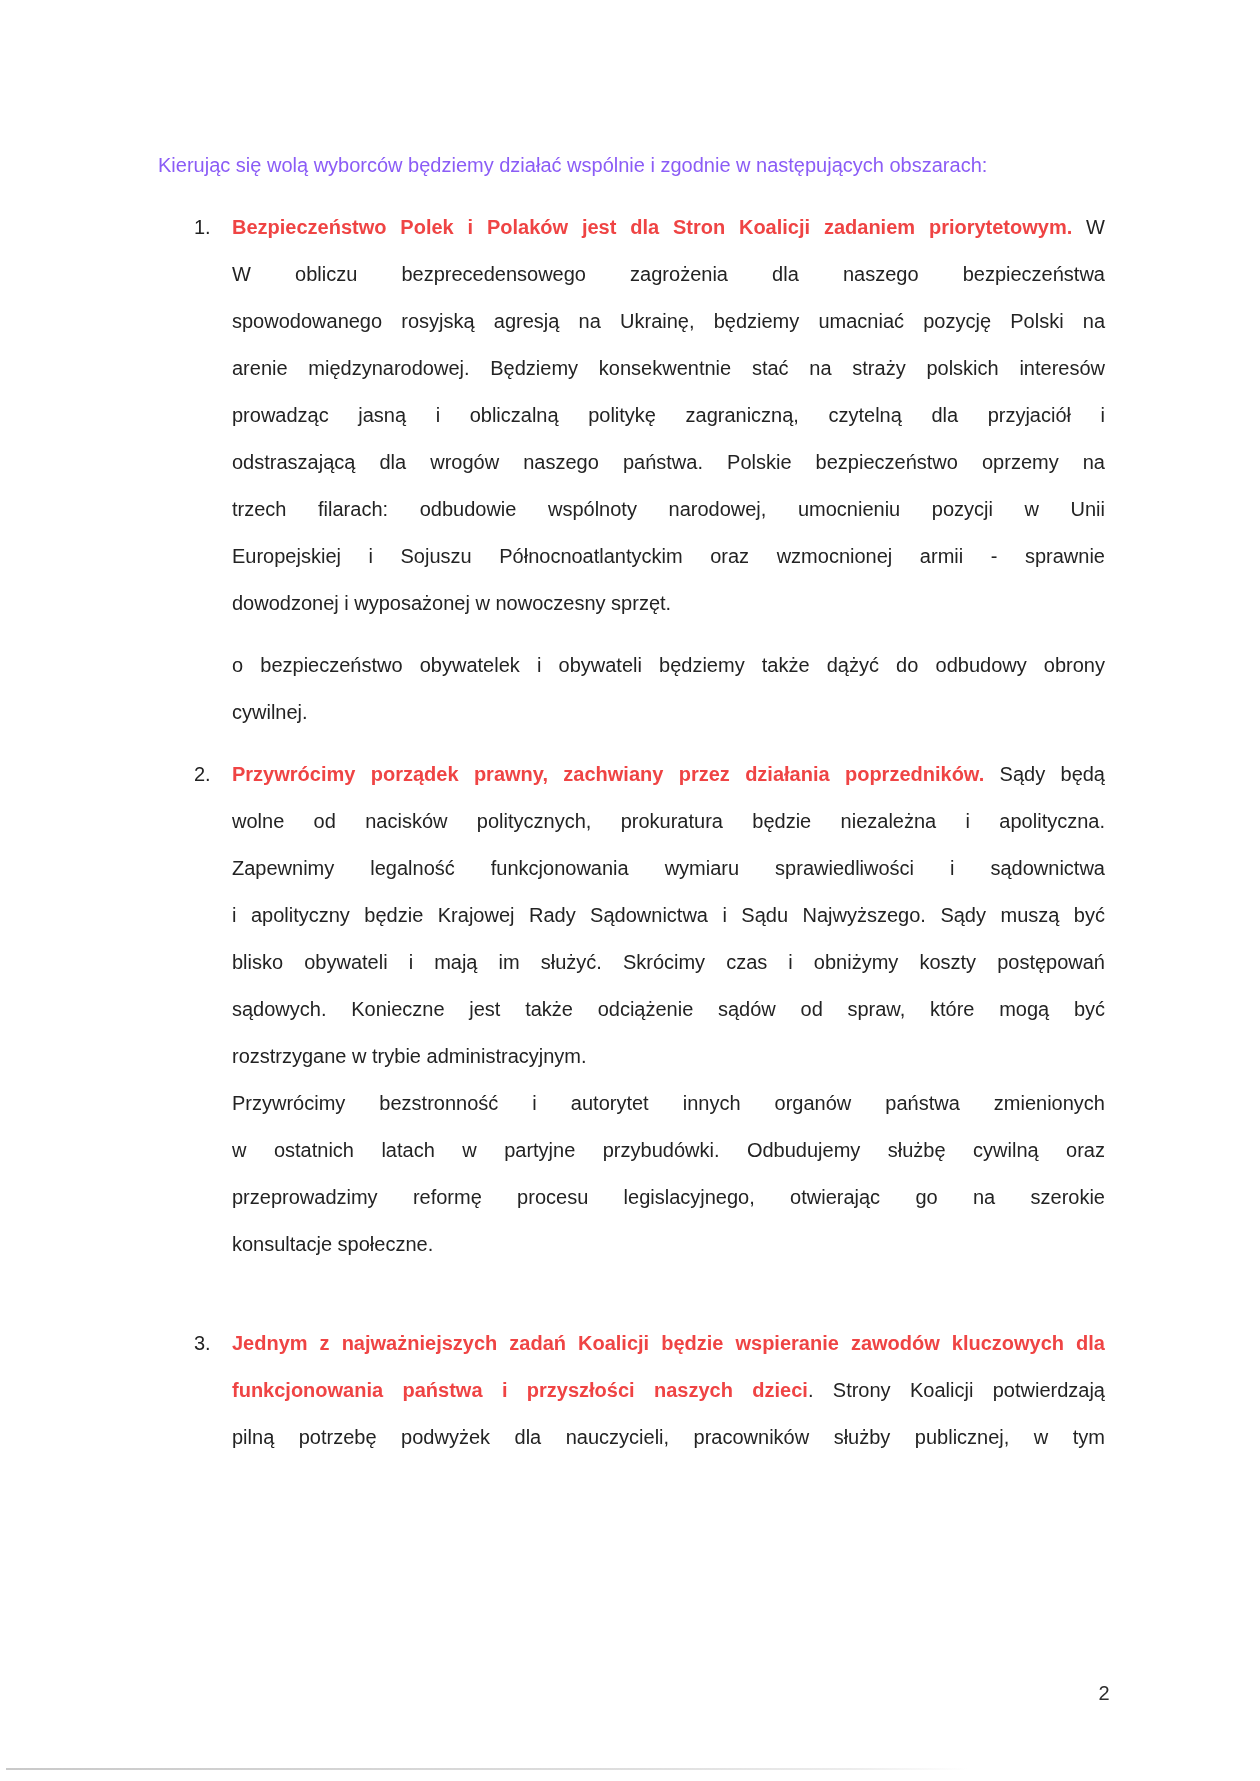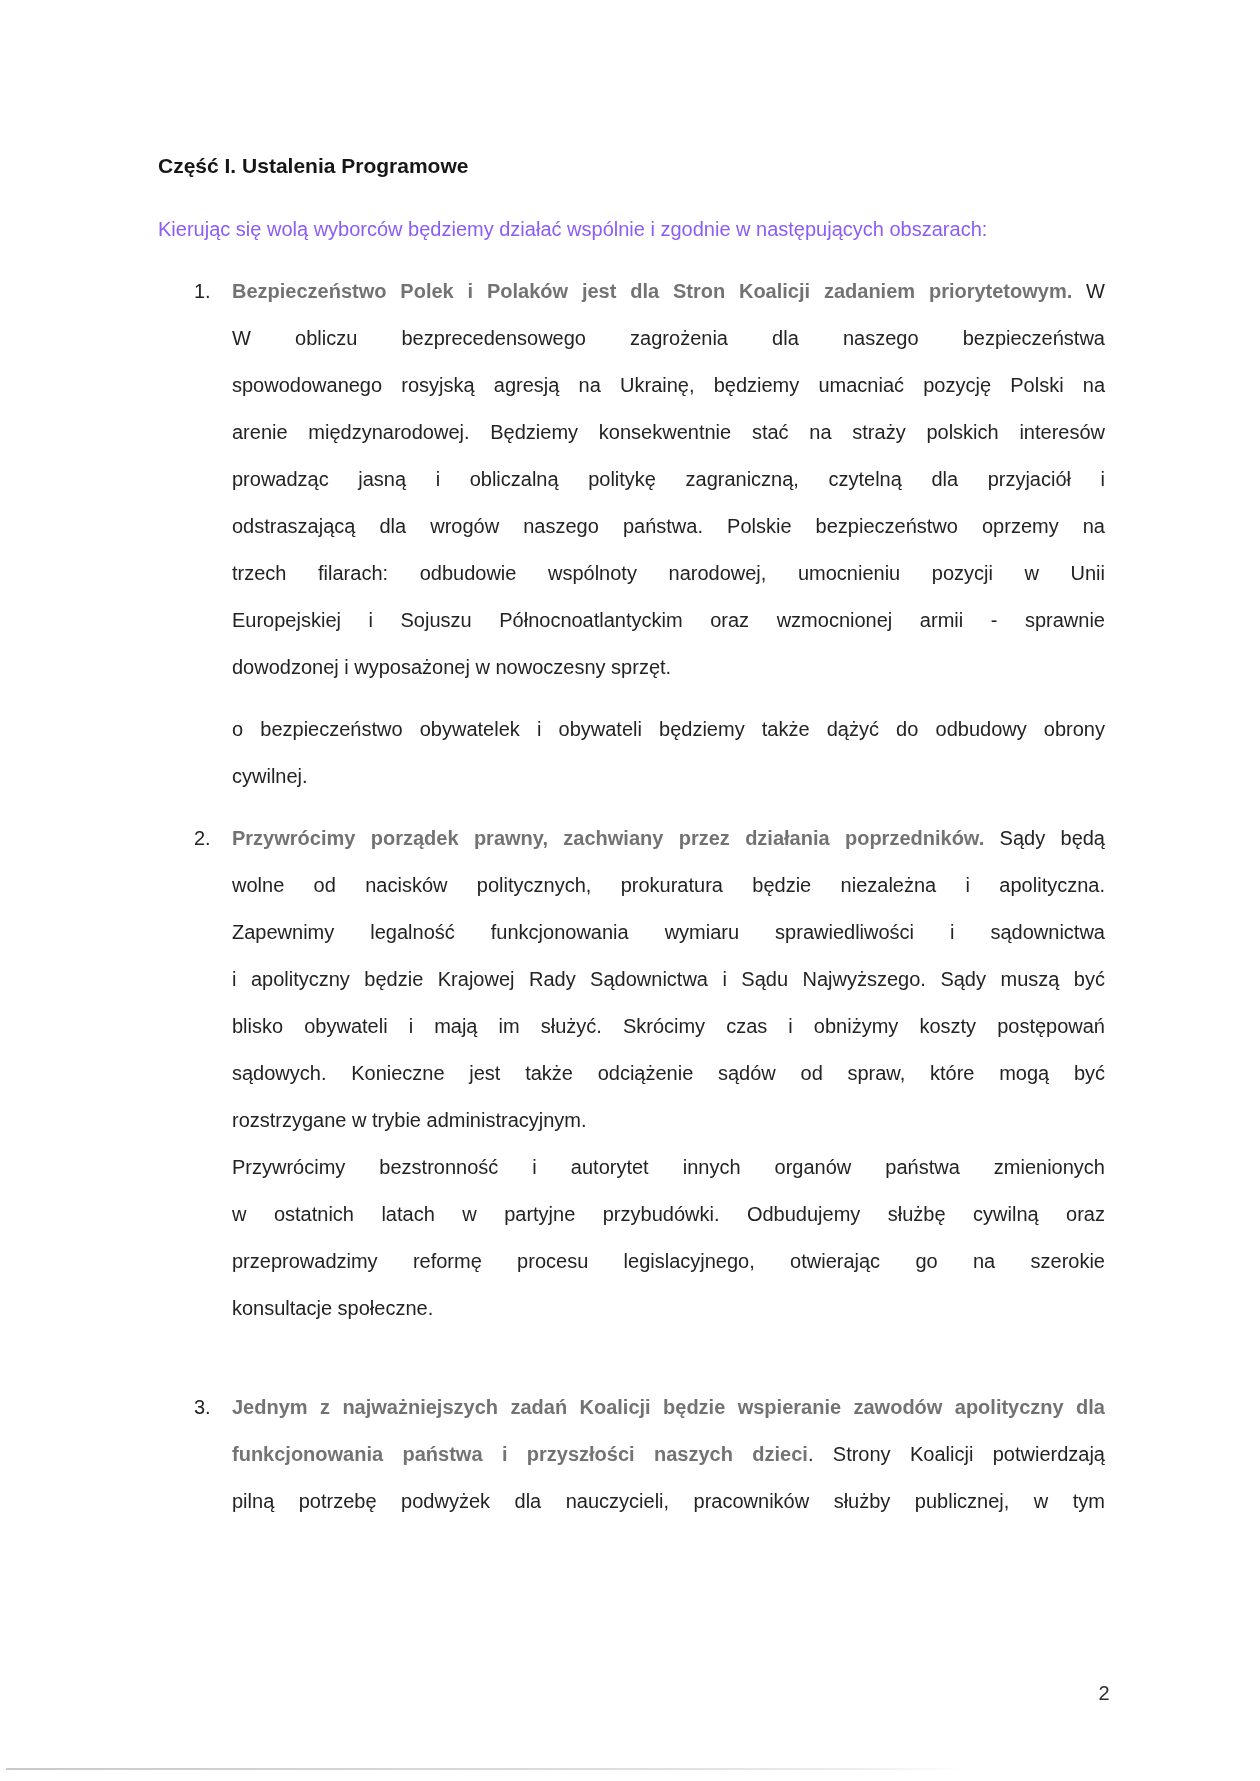--- a/index.html
+++ b/index.html
@@ -47,21 +47,21 @@
   .item-body { flex: 1; min-width: 0; }
   .doc-par + .doc-par { margin-top: 15px; }
   .doc-line {
     font-size: 20px;
     line-height: 47px;
     color: #232323;
   }
   .jl { text-align: justify; text-align-last: justify; }
   .ll { text-align: left; text-align-last: left; }
   .seg { font-weight: 400; }
-  .seg.bold { font-weight: 700; color: #737373; }
+  .seg.bold { font-weight: 700; color: #ef4444; }
   .page-number {
     position: absolute;
     left: 1086px;
     top: 1670px;
     width: 36px;
     text-align: center;
     font-size: 20px;
     line-height: 47px;
     color: #2e2e2e;
   }
@@ -73,21 +73,20 @@
     height: 2px;
     background: linear-gradient(to right,
       #c9c9c9 0%, #d4d4d4 35%, #dedede 65%, #ececec 88%, rgba(236,236,236,0) 100%);
   }
 </style>
 </head>
 <body>
 
 <div class="page">
   <div class="content">
-    <div class="heading">Część I. Ustalenia Programowe</div>
     <div class="intro">Kierując się wolą wyborców będziemy działać wspólnie i zgodnie w następujących obszarach:</div>
     <div>
         <div class="doc-item">
           <div class="item-number">1.</div>
           <div class="item-body">
             <div class="doc-par">
               <div class="doc-line jl"><span class="seg bold">Bezpieczeństwo Polek i Polaków jest dla Stron Koalicji zadaniem priorytetowym.</span><span class="seg"> W</span></div>
               <div class="doc-line jl"><span class="seg">W obliczu bezprecedensowego zagrożenia dla naszego bezpieczeństwa</span></div>
               <div class="doc-line jl"><span class="seg">spowodowanego rosyjską agresją na Ukrainę, będziemy umacniać pozycję Polski na</span></div>
               <div class="doc-line jl"><span class="seg">arenie międzynarodowej. Będziemy konsekwentnie stać na straży polskich interesów</span></div>
@@ -118,21 +117,21 @@
               <div class="doc-line jl"><span class="seg">w ostatnich latach w partyjne przybudówki. Odbudujemy służbę cywilną oraz</span></div>
               <div class="doc-line jl"><span class="seg">przeprowadzimy reformę procesu legislacyjnego, otwierając go na szerokie</span></div>
               <div class="doc-line ll"><span class="seg">konsultacje społeczne.</span></div>
             </div>
           </div>
         </div>
         <div class="doc-item">
           <div class="item-number">3.</div>
           <div class="item-body">
             <div class="doc-par">
-              <div class="doc-line jl"><span class="seg bold">Jednym z najważniejszych zadań Koalicji będzie wspieranie zawodów apolityczny dla</span></div>
+              <div class="doc-line jl"><span class="seg bold">Jednym z najważniejszych zadań Koalicji będzie wspieranie zawodów kluczowych dla</span></div>
               <div class="doc-line jl"><span class="seg bold">funkcjonowania państwa i przyszłości naszych dzieci</span><span class="seg">. Strony Koalicji potwierdzają</span></div>
               <div class="doc-line jl"><span class="seg">pilną potrzebę podwyżek dla nauczycieli, pracowników służby publicznej, w tym</span></div>
             </div>
           </div>
         </div>
       </div>
   </div>
   <div class="page-number">2</div>
   <div class="scan-line"></div>
 </div>

